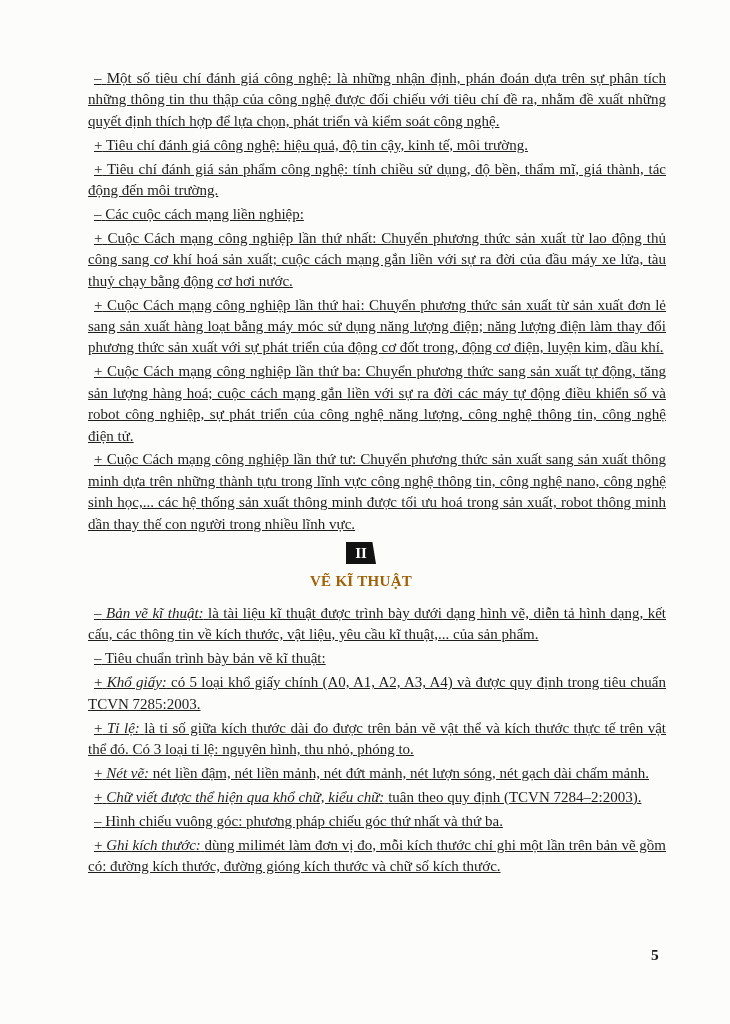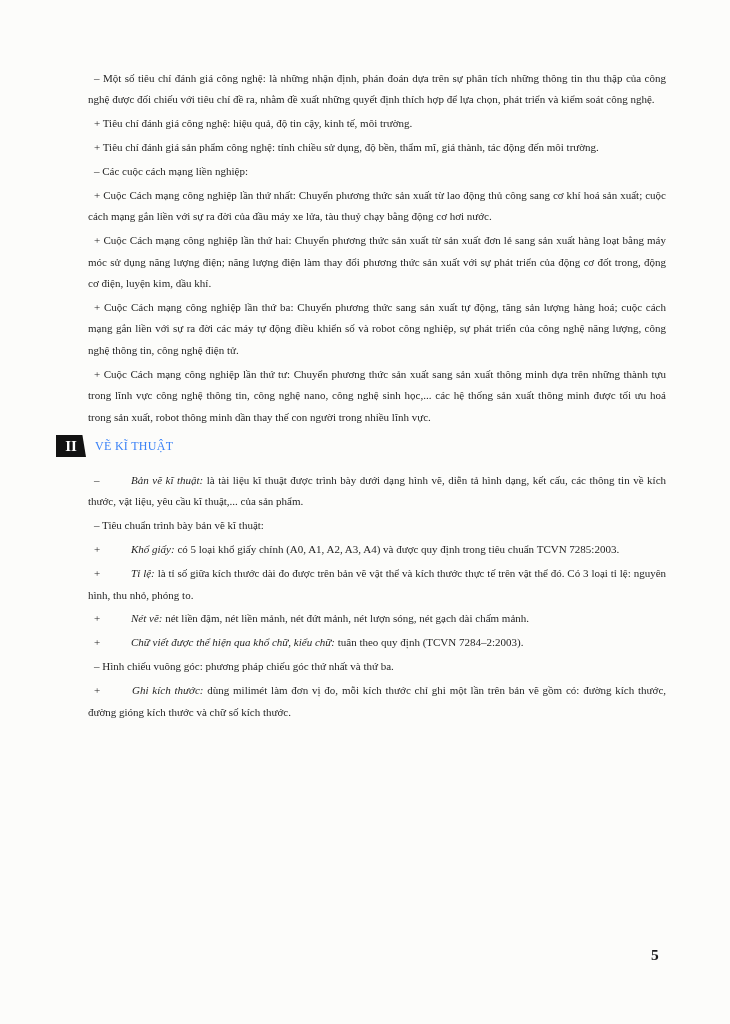--- a/index.html
+++ b/index.html
@@ -18,52 +18,54 @@
     margin: 0 auto;
   }
   .content {
     position: absolute;
     left: 88px;
     top: 68px;
     width: 578px;
   }
   .para {
     margin: 0 0 2.5px 0;
-    font-size: 11px;
+    font-size: 15px;
     line-height: 21.4px;
     text-align: justify;
     text-indent: 6px;
+    text-decoration: underline;
   }
   .pm { font-style: normal; }
-  .pi { font-style: italic; margin-left: 28px; }
+  .pi { font-style: italic; }
   .pi:empty { display: none; }
   .heading {
     display: flex;
     align-items: center;
     gap: 9px;
     margin: 7px 0 13px -32px;
+    flex-direction: column;
   }
   .hbox {
     display: inline-flex;
     align-items: center;
     justify-content: center;
     width: 30px;
     height: 22px;
     background: #121212;
     color: #ffffff;
     font-weight: bold;
     font-size: 15px;
     clip-path: polygon(0 0, 88% 0, 100% 100%, 0 100%);
     flex: 0 0 auto;
   }
   .htitle {
-    font-weight: normal;
-    font-size: 12px;
+    font-weight: bold;
+    font-size: 15px;
     letter-spacing: 0.3px;
-    color: #3b82f6;
+    color: #a16207;
   }
   .pageno {
     position: absolute;
     left: 651px;
     top: 946px;
     font-weight: bold;
     font-size: 15.5px;
     color: #1c1c1c;
   }
 </style>

